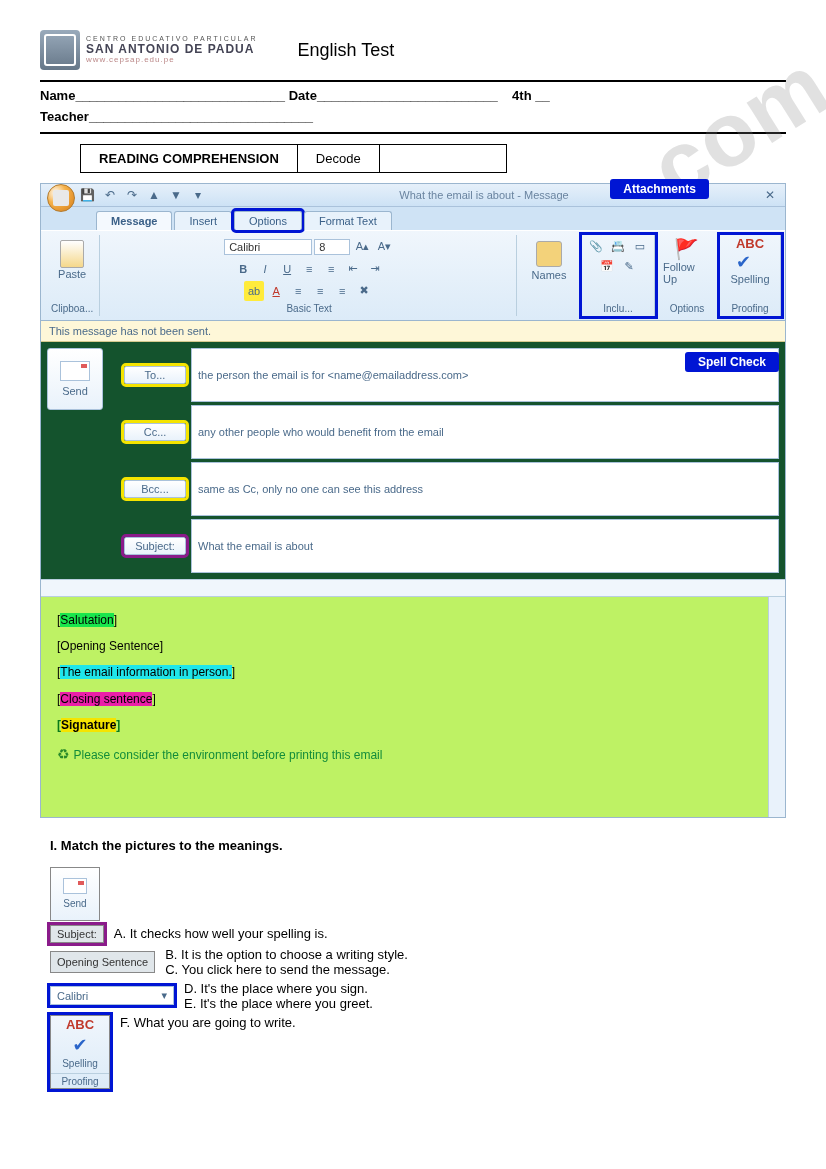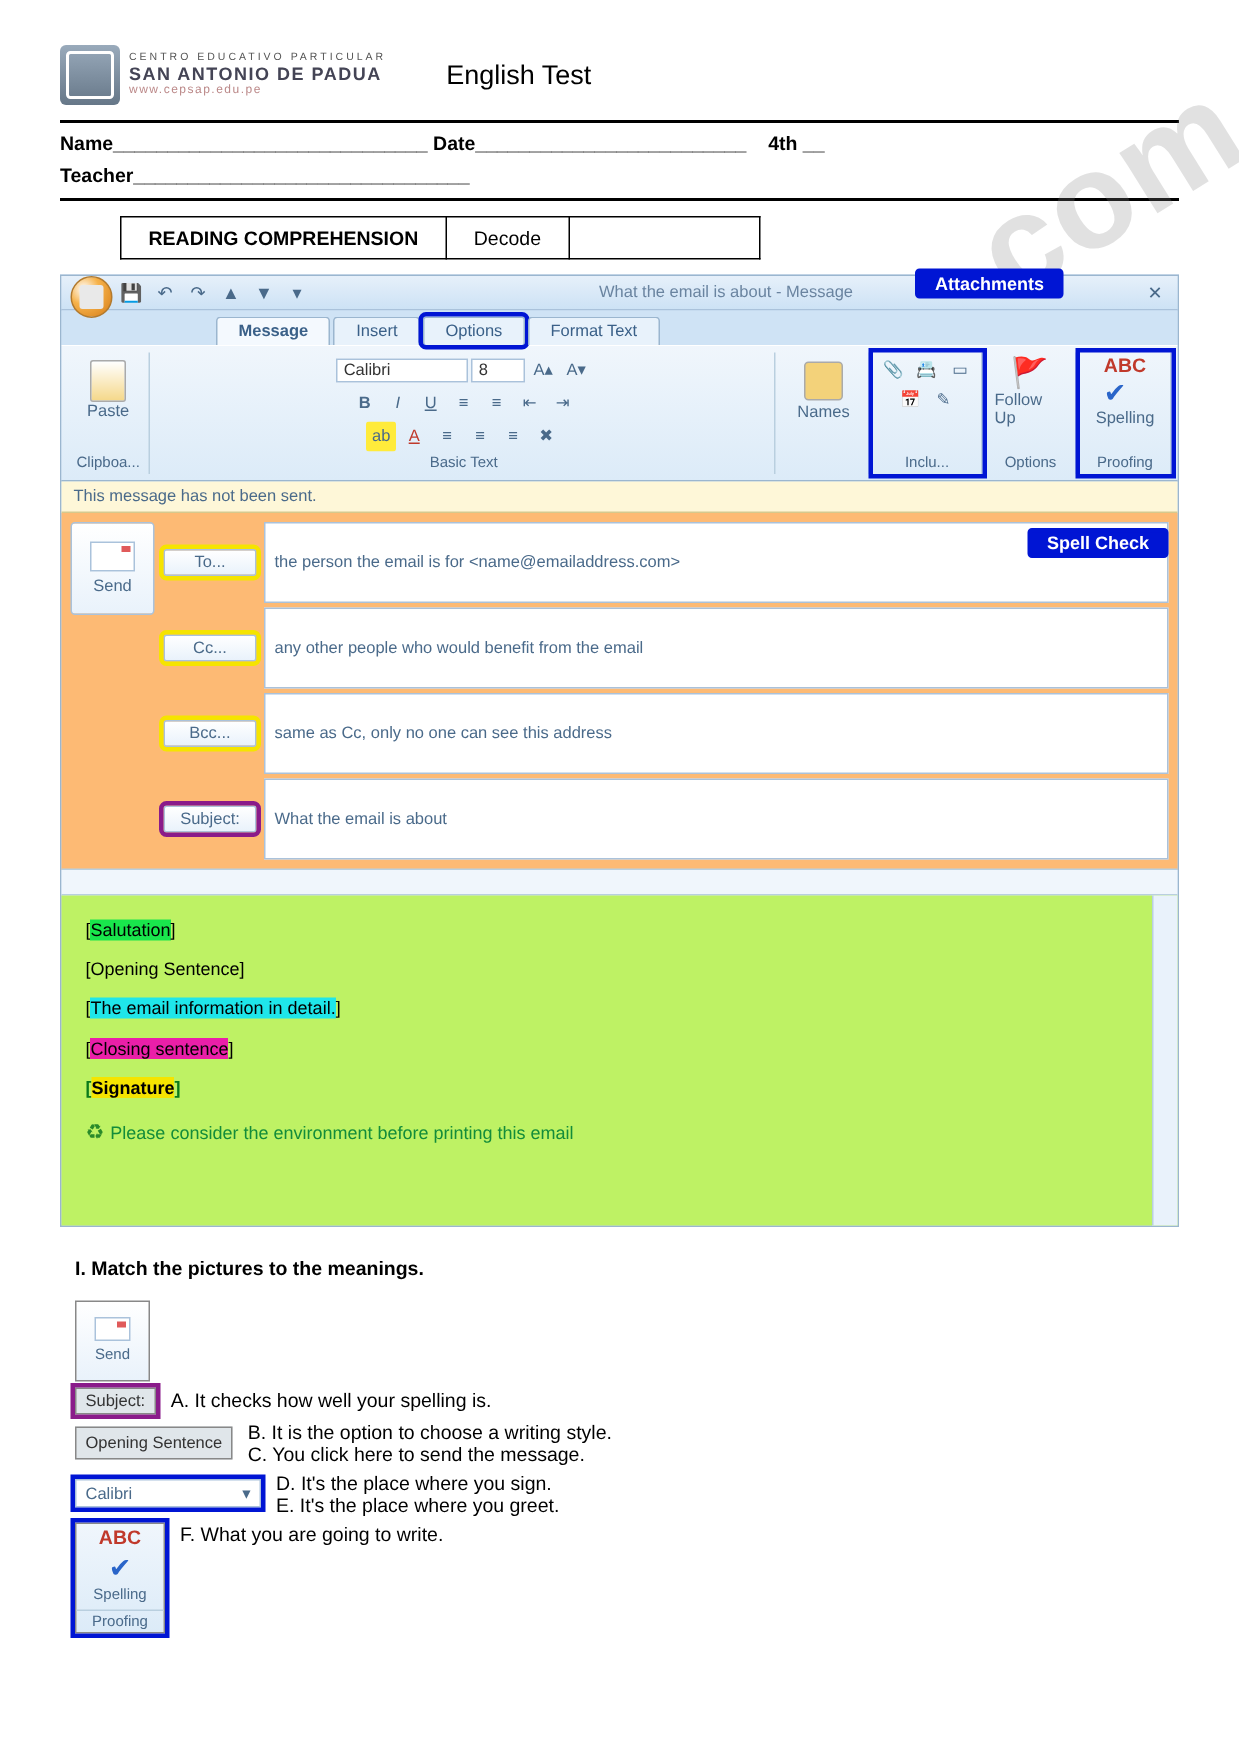--- a/index.html
+++ b/index.html
@@ -110,21 +110,21 @@
   }
   .tab {
     padding: 3px 14px;
     border: 1px solid #9bb6cf;
     border-bottom: none;
     border-radius: 3px 3px 0 0;
     background: #e8f2fb;
     color:#3a6088;
     font-size:11px;
   }
-  .tab.active { background: #f4f9fe; font-weight:bold;margin-left:48px;}
+  .tab.active { background: #f4f9fe; font-weight:bold;}
   .tab.highlighted{outline:3px solid #0015d4;border-radius:2px;}
   .ribbon {
     background: linear-gradient(#f0f6fc, #dcebf8);
     border-top: 1px solid #fff;
     border-bottom: 1px solid #9bb6cf;
     display: flex;
     padding: 4px;
     gap: 2px;
   }
   .group {
@@ -142,21 +142,21 @@
   .font-sel{border:1px solid #aac2db;background:#fff;padding:1px 4px;font-size:11px;color:#333;width:78px;}
   .size-sel{border:1px solid #aac2db;background:#fff;padding:1px 4px;font-size:11px;color:#333;width:26px;}
   .small-btn{width:18px;height:18px;border:1px solid transparent;display:flex;align-items:center;justify-content:center;font-size:11px;color:#4a6a8a;border-radius:2px;}
   .big-button{width:48px;height:48px;display:flex;flex-direction:column;align-items:center;justify-content:center;color:#4a6a8a;position:relative;}
   .big-button .ico{width:24px;height:24px;background:#f3d27a;border:1px solid #aaa;border-radius:3px;margin-bottom:2px;}
   .callout{position:absolute;background:#0015d4;color:#fff;padding:0 10px;border:3px solid #0015d4;border-radius:3px;font-size:12px;font-weight:bold;z-index:5;}
   .callout.attach{top:-5px;right:76px;}
   .callout.spell{top:165px;right:30px;}
   .hl-box{outline:3px solid #0015d4;}
   .msgbar{background:#fef7d8;color:#4a6a8a;padding:4px 8px;font-size:11px;border-bottom:1px solid #d5c98e;}
-  .addr-area{background:#fdba74;padding:6px;display:flex;gap:6px;border-bottom:1px solid #b9cfdf;}
+  .addr-area{background:#14532d;padding:6px;display:flex;gap:21px;border-bottom:1px solid #b9cfdf;}
   .send-btn{width:54px;height:60px;background:linear-gradient(#fff,#e9f2fb);border:1px solid #aac2db;border-radius:3px;display:flex;flex-direction:column;align-items:center;justify-content:center;color:#4a6a8a;font-size:11px;}
   .env-icon{width:28px;height:18px;background:#fff;border:1px solid #aac2db;position:relative;margin-bottom:4px;}
   .env-icon::after{content:"";position:absolute;right:2px;top:2px;width:6px;height:4px;background:#e05a5a;}
   .addr-rows{flex:1;display:flex;flex-direction:column;gap:3px;}
   .addr-row{display:flex;gap:5px;align-items:center;}
   .addr-btn{width:60px;padding:2px 0;text-align:center;background:linear-gradient(#fff,#e9f2fb);border:1px solid #aac2db;border-radius:2px;color:#4a6a8a;font-size:11px;}
   .addr-btn.yellow{outline:3px solid #f5e400;}
   .addr-btn.purple{outline:3px solid #8a1b8a;}
   .addr-input{flex:1;border:1px solid #aac2db;background:#fff;padding:20px 6px;font-size:11px;color:#4a6a8a;}
   .ruler{height:16px;background:#f0f6fc;border-bottom:1px solid #b9cfdf;}
@@ -347,21 +347,21 @@
     </div>
   </div>
 
   <div class="ruler"></div>
 
   <div style="position:relative;">
     <div class="scrollbar"></div>
     <div class="body-area">
       <div>[<span class="hl-green">Salutation</span>]</div>
       <div>[Opening Sentence]</div>
-      <div>[<span class="hl-cyan">The email information in detail.</span>]</div>
+      <div>[<span class="hl-cyan">The email information in person.</span>]</div>
       <div>[<span class="hl-pink">Closing sentence</span>]</div>
       <div class="sig">[<span class="hl-yellow" style="color:#000;">Signature</span>]</div>
       <div class="env-msg"><span class="leaf">♻</span><span>Please consider the environment before printing this email</span></div>
     </div>
   </div>
 </div>
 
 <div class="section-h">I.    Match the pictures to the meanings.</div>
 
 <div style="margin-left:10px;">

